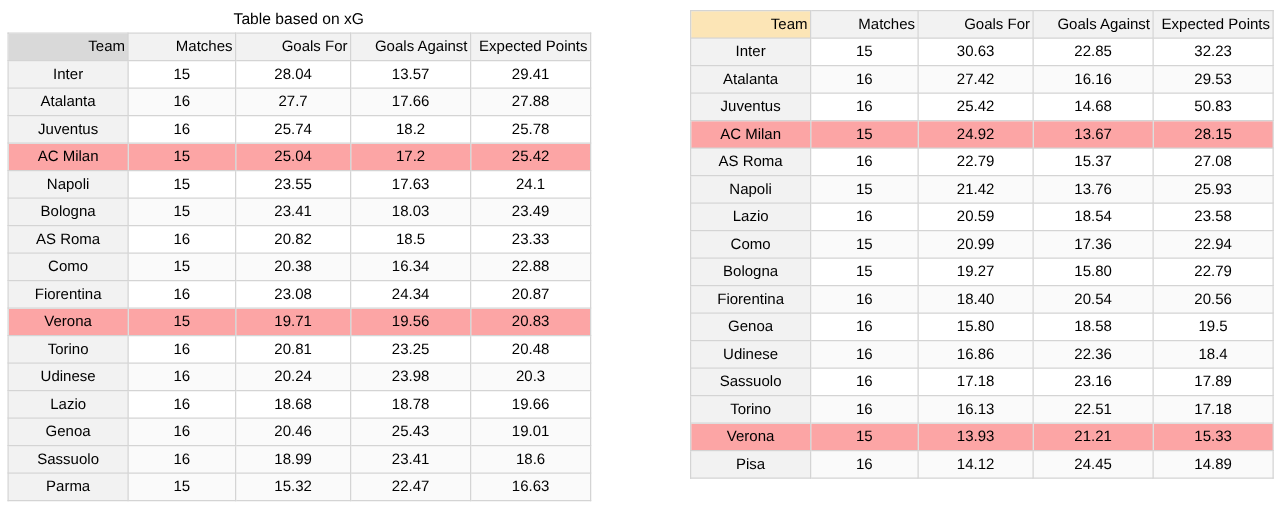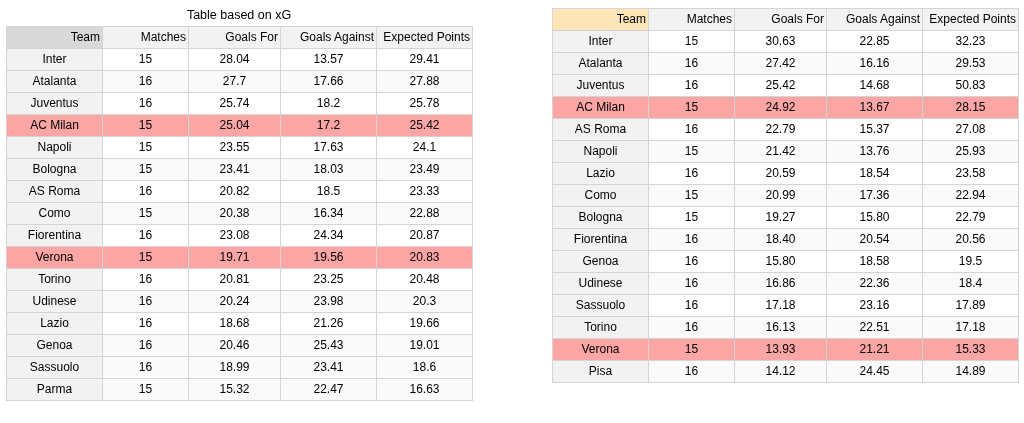--- a/index.html
+++ b/index.html
@@ -187,21 +187,21 @@
             <td class="team">Udinese</td>
             <td class="num">16</td>
             <td class="num">20.24</td>
             <td class="num">23.98</td>
             <td class="num">20.3</td>
           </tr>
           <tr class="">
             <td class="team">Lazio</td>
             <td class="num">16</td>
             <td class="num">18.68</td>
-            <td class="num">21.26</td>
+            <td class="num">18.78</td>
             <td class="num">19.66</td>
           </tr>
           <tr class="alt">
             <td class="team">Genoa</td>
             <td class="num">16</td>
             <td class="num">20.46</td>
             <td class="num">25.43</td>
             <td class="num">19.01</td>
           </tr>
           <tr class="alt">

